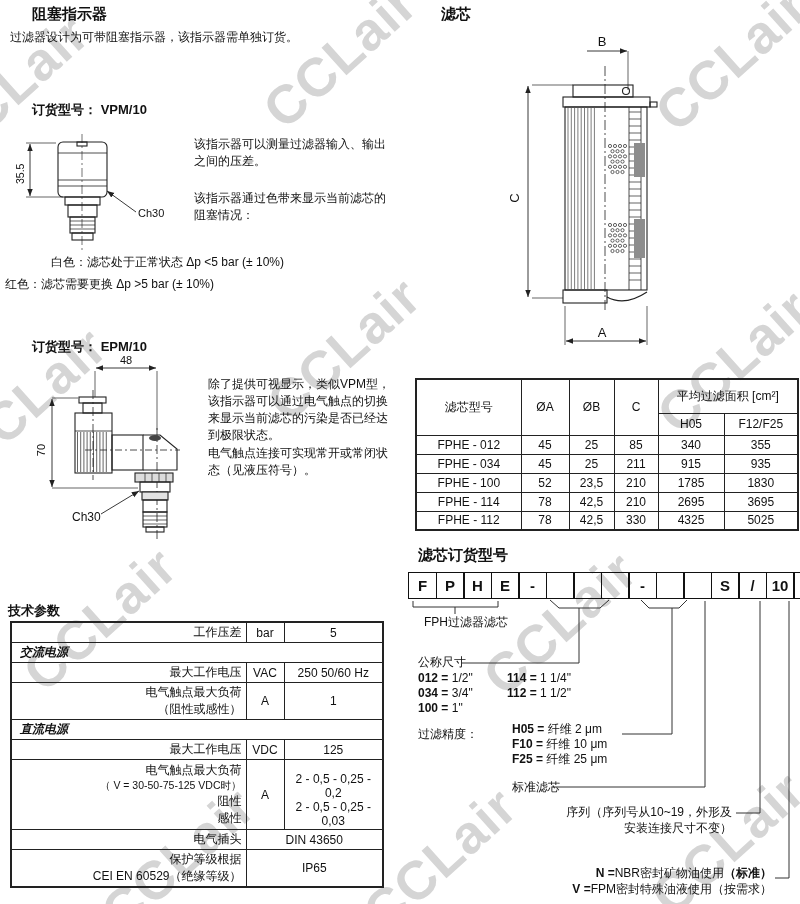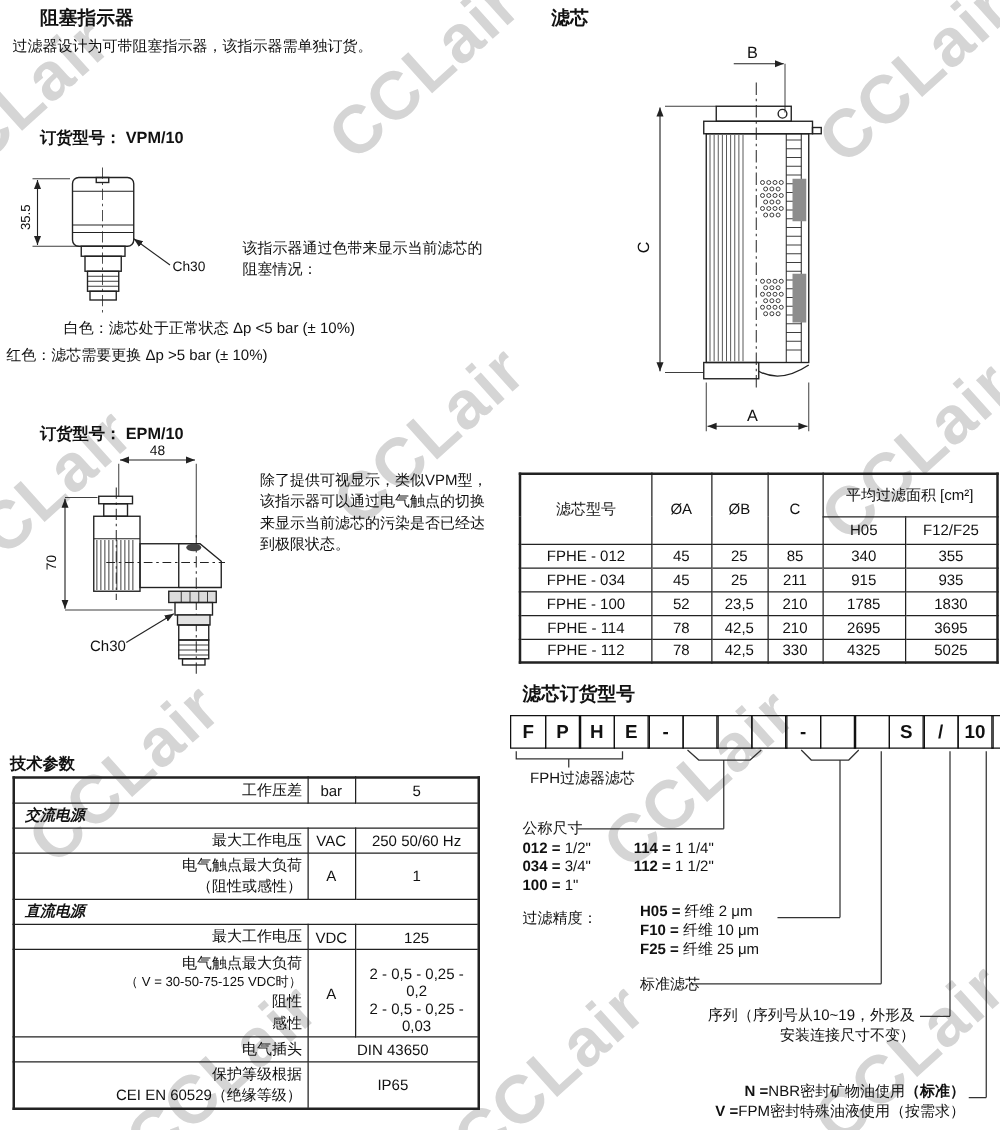--- a/index.html
+++ b/index.html
@@ -230,29 +230,31 @@
     </g>
   </svg>
 
   <div class="abs h1" style="left:32px;top:5px;">阻塞指示器</div>
   <div class="abs body" style="left:10px;top:29px;width:330px;">过滤器设计为可带阻塞指示器，该指示器需单独订货。</div>
 
   <div class="abs ord" style="left:32px;top:101px;">
     <span>订货型号：</span>
     <span>VPM/10</span>
   </div>
+  <div class="abs body" style="left:194px;top:136px;width:198px;">该指示器可以测量过滤器输入、输出之间的压差。</div>
   <div class="abs body" style="left:194px;top:190px;width:198px;">该指示器通过色带来显示当前滤芯的阻塞情况：</div>
   <div class="abs body" style="left:5px;top:254px;width:380px;padding-left:46px;">白色：滤芯处于正常状态 Δp &lt;5 bar (± 10%)</div>
   <div class="abs body" style="left:5px;top:276px;width:380px;">红色：滤芯需要更换 Δp &gt;5 bar (± 10%)</div>
 
   <div class="abs ord" style="left:32px;top:338px;">
     <span>订货型号：</span>
     <span>EPM/10</span>
   </div>
   <div class="abs body" style="left:208px;top:376px;width:184px;">除了提供可视显示，类似VPM型，该指示器可以通过电气触点的切换来显示当前滤芯的污染是否已经达到极限状态。</div>
+  <div class="abs body" style="left:208px;top:445px;width:184px;">电气触点连接可实现常开或常闭状态（见液压符号）。</div>
 
   <div class="abs h2" style="left:8px;top:602px;font-size:13px;">技术参数</div>
   <table class="ttable abs" style="left:10px;top:621px;">
     <colgroup>
         <col style="width:235px">
         <col style="width:38px">
         <col style="width:99px">
       </colgroup>
     <tbody id="tech-body">
         <tr style="height: 20px;">

